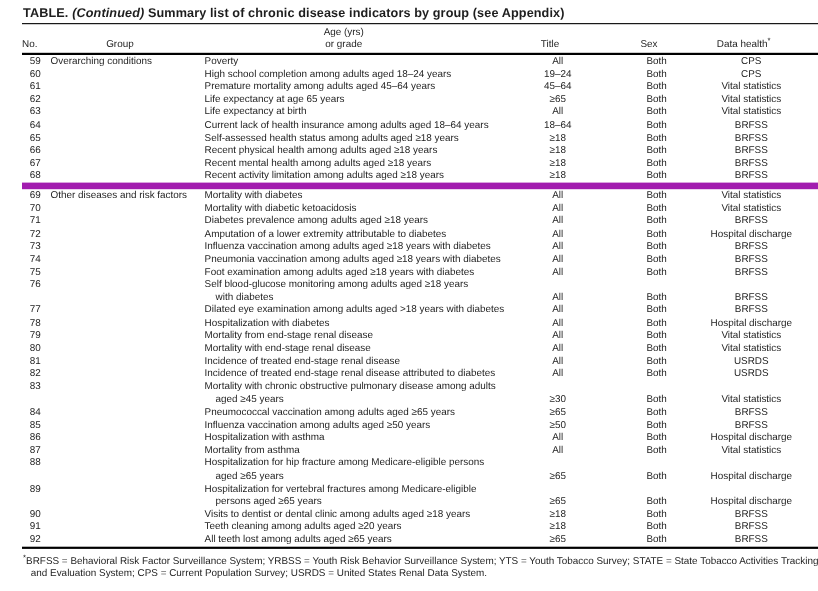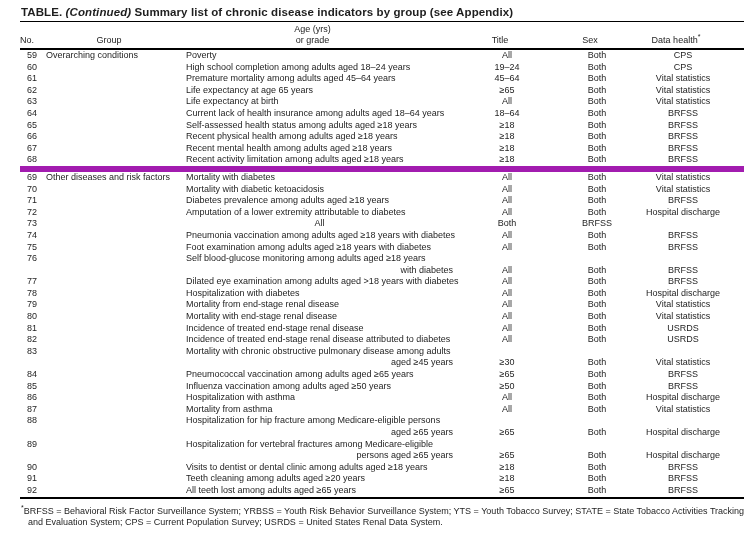--- a/index.html
+++ b/index.html
@@ -35,21 +35,21 @@
     font-size: 9px; line-height: 11px;
   }
   .hcell { align-self: end; }
   .h-group, .h-title, .h-age, .h-sex, .h-source { text-align: center; }
 
   
   .tbody { border-bottom: 2px solid #000; }
   .row { font-size: 9px; line-height: 11.6px; }
   .row.divider { border-top: 6px solid #a21caf; }
   .c-no, .c-group, .c-title { white-space: nowrap; }
-  .c-title .line.cont { padding-left: 10px; text-align: right; }
+  .c-title .line.cont { padding-left: 10px; }
   .c-age, .c-sex, .c-source { text-align: center; align-self: end; white-space: nowrap; }
 
   
   .footnote {
     font-size: 9px; line-height: 11px;
     padding: 3px 0 0 8px; text-indent: -7px;
   }
   .footnote sup { font-size: 7px; }
   .h-source sup { font-size: 7px; }
 </style>
@@ -210,20 +210,23 @@
         <div class="c-title">
           <div class="line">Amputation of a lower extremity attributable to diabetes</div>
         </div>
         <div class="c-age">All</div>
         <div class="c-sex">Both</div>
         <div class="c-source">Hospital discharge</div>
       </div>
       <div class="row grid">
         <div class="c-no">73</div>
         <div class="c-group"></div>
+        <div class="c-title">
+          <div class="line">Influenza vaccination among adults aged ≥18 years with diabetes</div>
+        </div>
         <div class="c-age">All</div>
         <div class="c-sex">Both</div>
         <div class="c-source">BRFSS</div>
       </div>
       <div class="row grid">
         <div class="c-no">74</div>
         <div class="c-group"></div>
         <div class="c-title">
           <div class="line">Pneumonia vaccination among adults aged ≥18 years with diabetes</div>
         </div>

